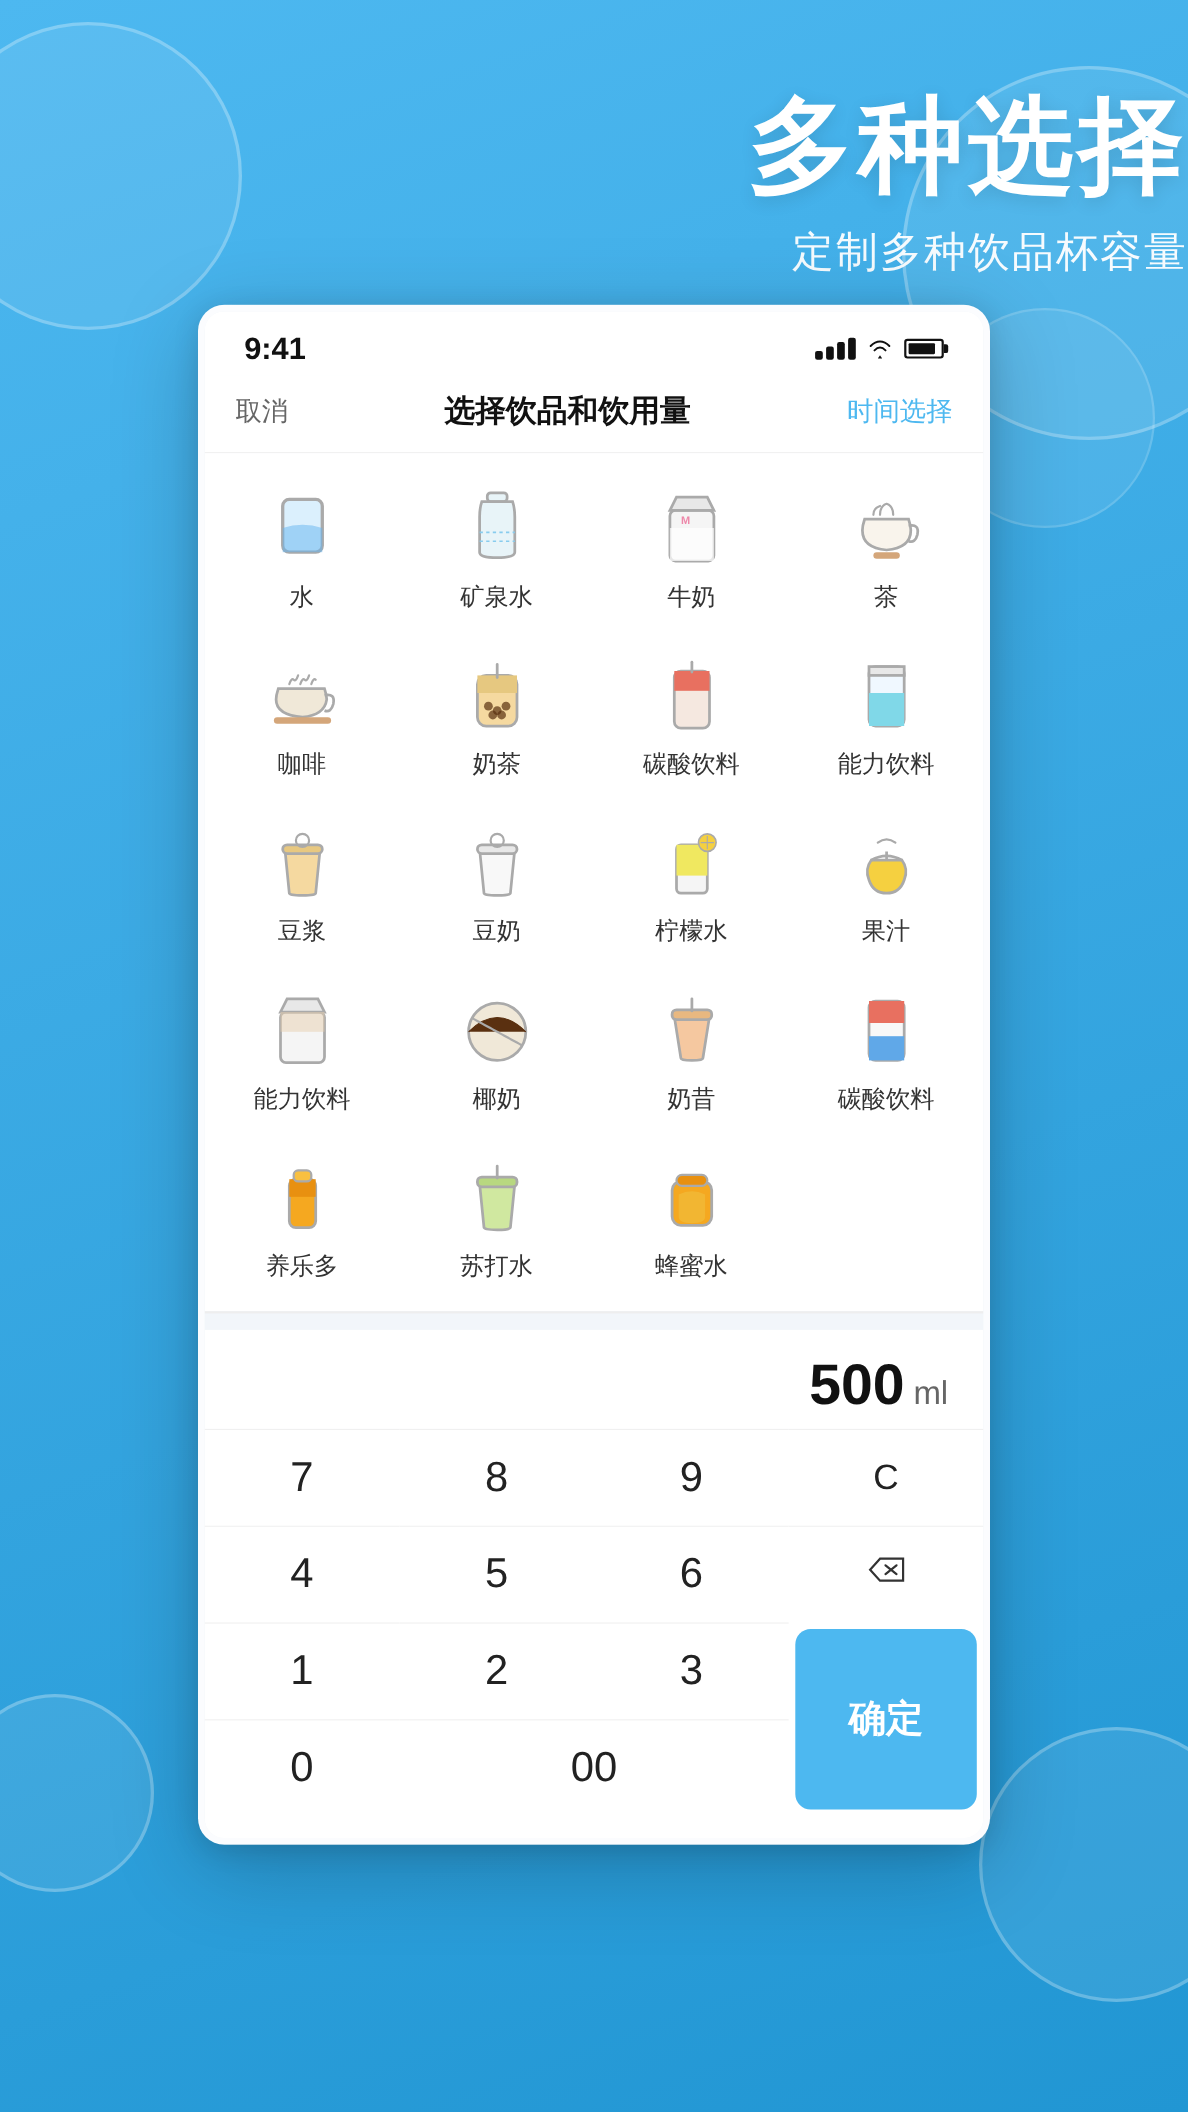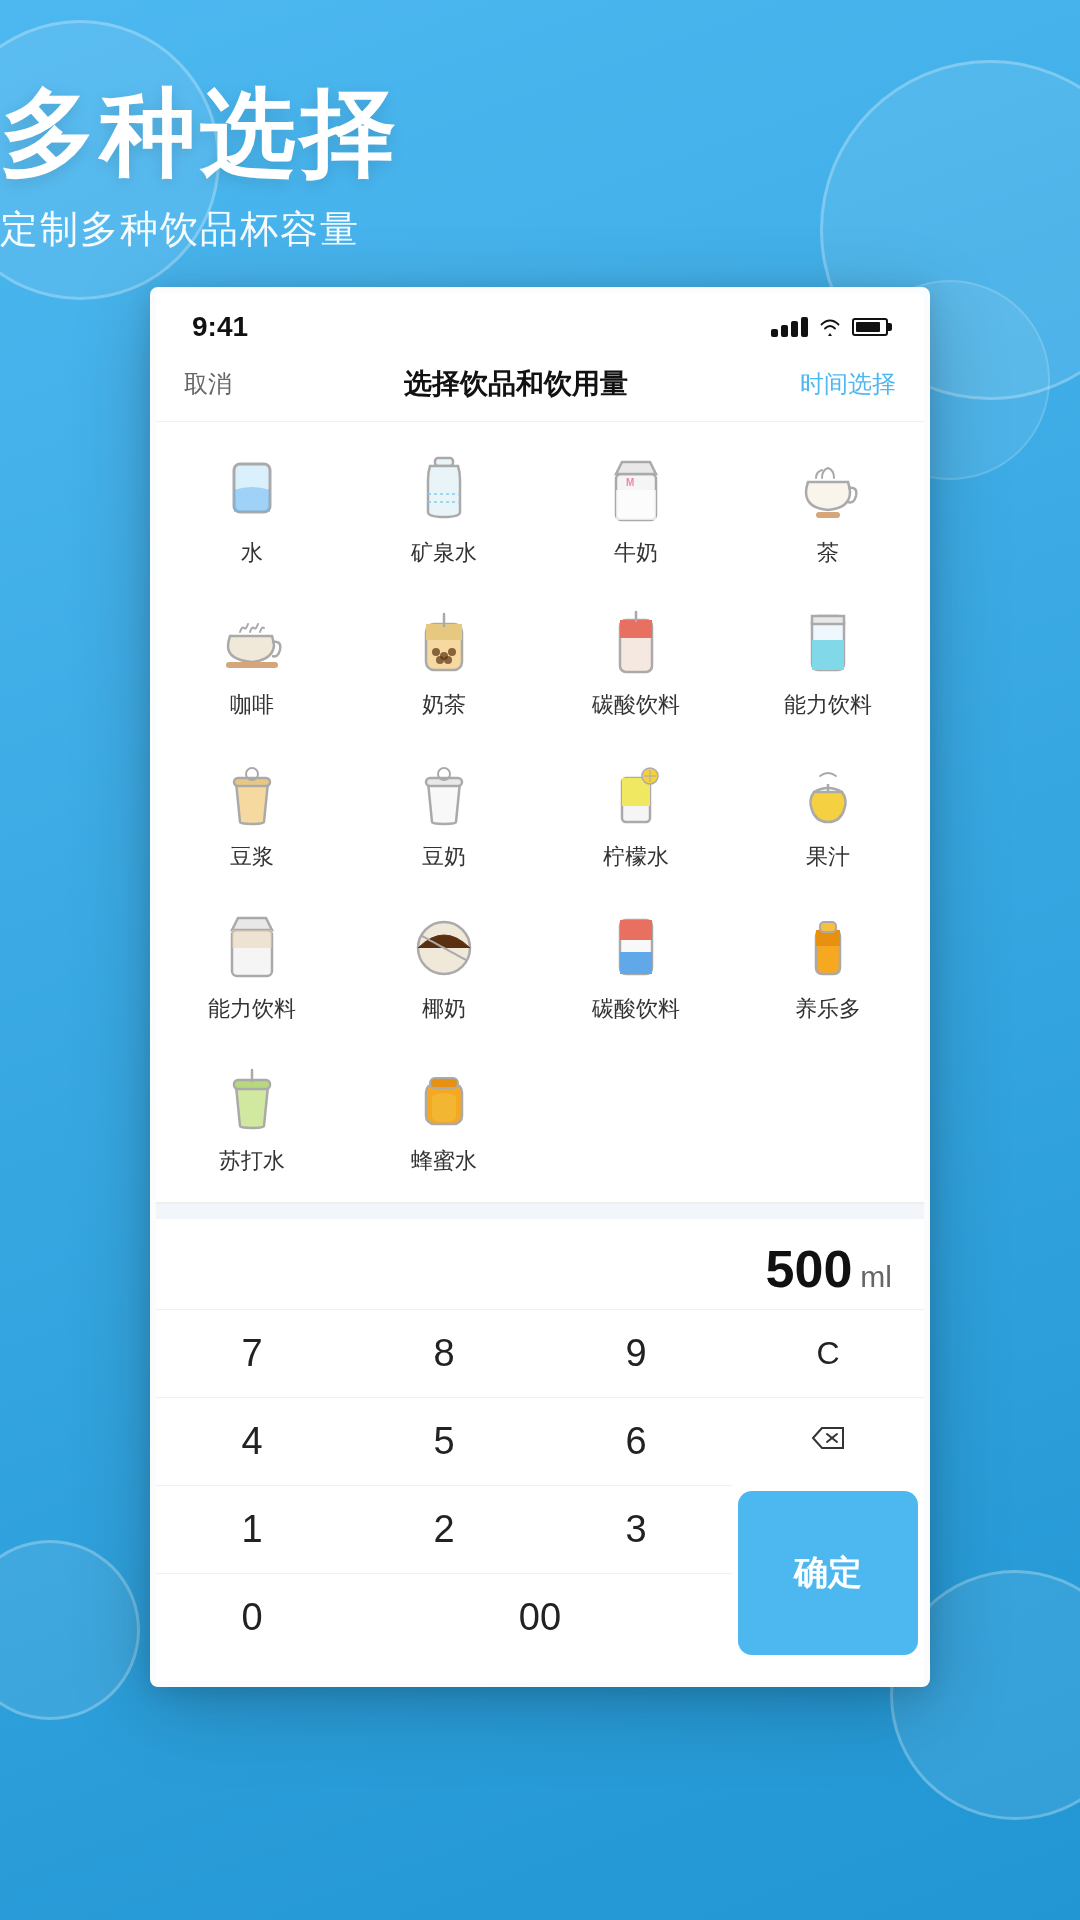--- a/index.html
+++ b/index.html
@@ -21,23 +21,23 @@
       background: rgba(255,255,255,0.08);
     }
     .bubble-1 { width: 280px; height: 280px; top: 20px; left: -60px; }
     .bubble-2 { width: 340px; height: 340px; top: 60px; right: -80px; }
     .bubble-3 { width: 200px; height: 200px; top: 280px; right: 30px; border: 2px solid rgba(255,255,255,0.15); }
     .bubble-4 { width: 180px; height: 180px; bottom: 200px; left: -40px; }
     .bubble-5 { width: 250px; height: 250px; bottom: 100px; right: -60px; }
 
     
     .hero {
-      text-align: left;
+      text-align: right;
       padding-top: 80px;
-      padding-bottom: 32px;
+      padding-bottom: 22px;
       position: relative;
       z-index: 2;
     }
     .hero-title {
       font-size: 96px;
       font-weight: 900;
       color: #fff;
       letter-spacing: 4px;
       text-shadow: 0 4px 16px rgba(0,0,0,0.12);
       line-height: 1.1;
@@ -51,23 +51,23 @@
     }
 
     
     .phone-wrapper {
       display: flex;
       justify-content: center;
       position: relative;
       z-index: 3;
     }
     .phone {
-      width: 780px;
+      width: 720px;
       background: #f2f6fa;
-      border-radius: 8px;
+      border-radius: 24px;
       box-shadow: 0 20px 80px rgba(0,0,0,0.22), 0 4px 24px rgba(0,0,0,0.12);
       overflow: hidden;
       border: 6px solid rgba(255,255,255,0.7);
     }
 
     
     .status-bar {
       background: #fff;
       padding: 18px 36px 8px;
       display: flex;
@@ -408,20 +408,30 @@
         <div class="drink-icon">
           <svg viewBox="0 0 72 72" fill="none">
             <circle cx="36" cy="40" r="26" stroke="#aaa" stroke-width="2.5" fill="#f0e8d8"></circle>
             <path d="M10 40 Q36 14 62 40" fill="#5a3010" stroke="#5a3010" stroke-width="1"></path>
             <line x1="14" y1="28" x2="58" y2="52" stroke="#aaa" stroke-width="2" stroke-linecap="round" stroke-dasharray="2 0"></line>
           </svg>
         </div>
         <span class="drink-name">椰奶</span>
       </div>
 
+      <div class="drink-item">
+        <div class="drink-icon">
+          <svg viewBox="0 0 72 72" fill="none">
+            <path d="M20 26 L26 64 Q26 66 36 66 Q46 66 46 64 L52 26 Z" stroke="#aaa" stroke-width="2.5" fill="#f5c8a0"></path>
+            <rect x="18" y="20" width="36" height="9" rx="4" stroke="#aaa" stroke-width="2.5" fill="#e8b880"></rect>
+            <line x1="36" y1="10" x2="36" y2="21" stroke="#aaa" stroke-width="2.5" stroke-linecap="round"></line>
+          </svg>
+        </div>
+        <span class="drink-name">奶昔</span>
+      </div>
 
       <div class="drink-item">
         <div class="drink-icon">
           <svg viewBox="0 0 72 72" fill="none">
             <rect x="20" y="12" width="32" height="54" rx="6" stroke="#aaa" stroke-width="2.5" fill="#f8f8f8"></rect>
             <rect x="20" y="12" width="32" height="20" rx="6 6 0 0" fill="#e87060"></rect>
             <rect x="20" y="44" width="32" height="22" rx="0 0 6 6" fill="#60a8e8"></rect>
           </svg>
         </div>
         <span class="drink-name">碳酸饮料</span>

